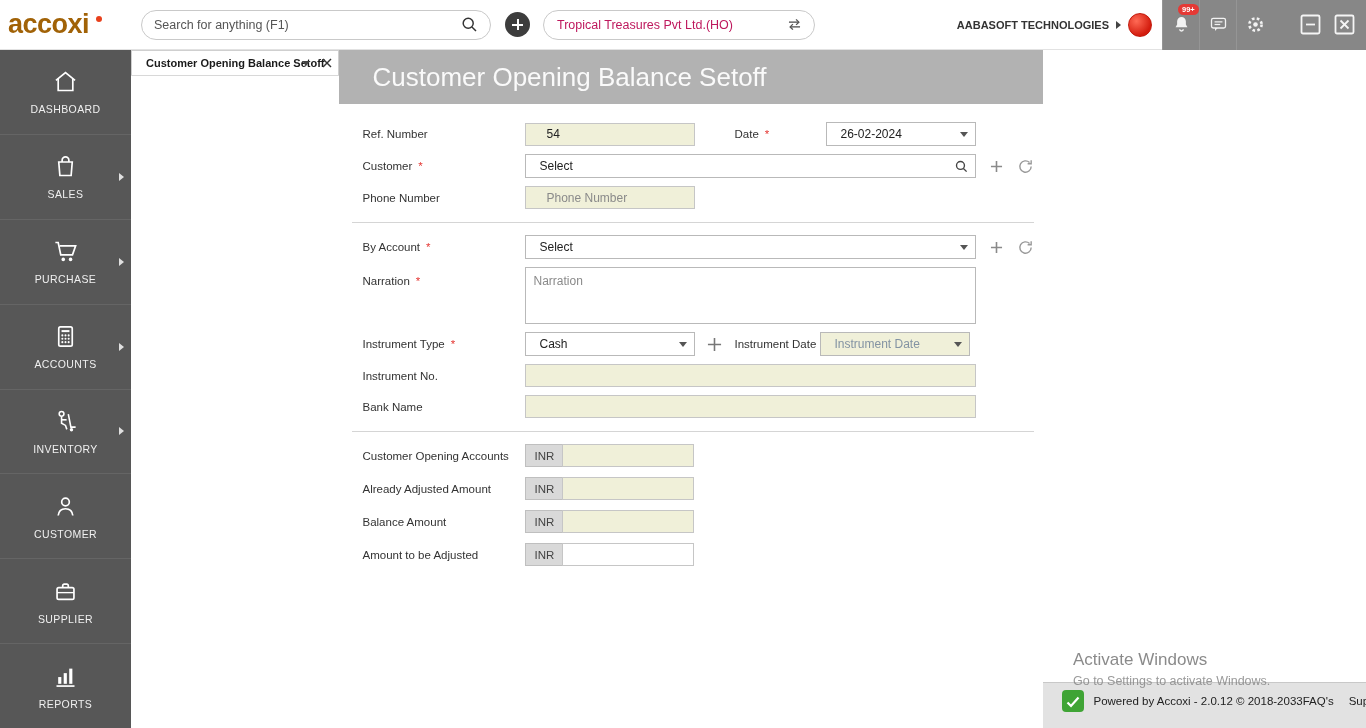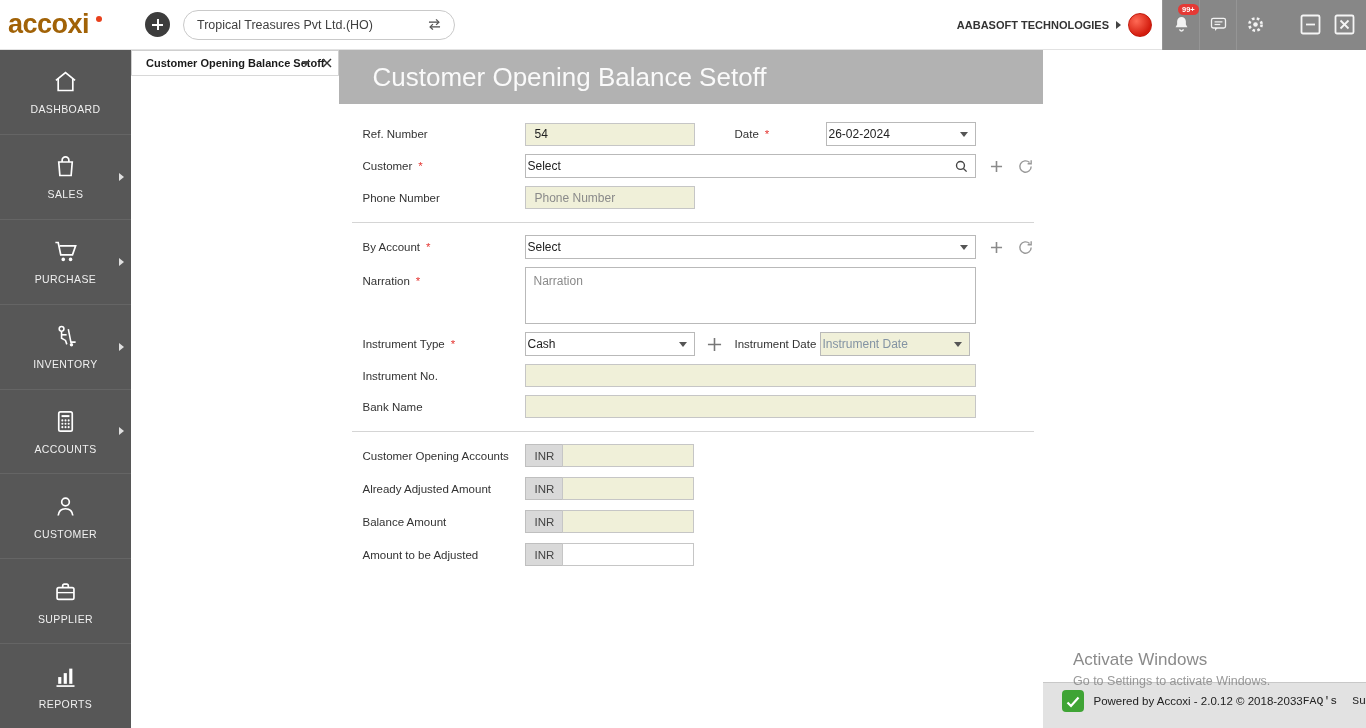--- a/index.html
+++ b/index.html
@@ -20,21 +20,21 @@
     background:transparent; color:#333; font-family:inherit; }
   .search-pill input::placeholder { color:#555; }
   .search-pill svg { margin-right:11px; flex:none; }
   .plus-btn { width:25px; height:25px; border-radius:50%; background:#3d3d3d; border:none;
     color:#fff; margin-left:14px; position:relative; cursor:pointer; flex:none; }
   .plus-btn::before, .plus-btn::after { content:""; position:absolute; background:#fff; }
   .plus-btn::before { width:11px; height:2px; left:7px; top:11.5px; }
   .plus-btn::after  { width:2px; height:11px; left:11.5px; top:7px; }
   .company-pill { width:272px; height:30px; border:1px solid #c9c9c9; border-radius:15px;
     display:flex; align-items:center; justify-content:space-between; margin-left:13px;
-    padding:0 10px 0 13px; font-size:12.5px; color:#404040; cursor:pointer; }
+    padding:0 10px 0 13px; font-size:12.5px; color:#be185d; cursor:pointer; }
   .org { margin-left:auto; display:flex; align-items:center; gap:7px; font-size:11px;
     font-weight:bold; color:#333; cursor:pointer; margin-right:10px; }
   .org-caret { width:0; height:0; border-left:5px solid #444;
     border-top:4px solid transparent; border-bottom:4px solid transparent; }
   .org-avatar { width:24px; height:24px; border-radius:50%;
     background:radial-gradient(circle at 34% 32%, #ff6a55, #d31c0e 70%); border:1px solid #c21a0d; }
   .icon-panel { width:204px; height:50px; flex:none; background:#878787; display:flex;
     align-items:center; }
   .tb-ic { width:37px; height:50px; display:flex; align-items:center; justify-content:center;
     position:relative; cursor:pointer; border-left:1px solid rgba(255,255,255,.12); }
@@ -78,27 +78,27 @@
   .page-title { height:54px; background:#b2b2b2; color:rgba(255,255,255,.93);
     font-size:26px; font-weight:300; display:flex; align-items:center; padding-left:33px; }
 
   
   .form { padding:18px 9px 0 13px; font-size:11.5px; color:#333; }
   .frow { display:flex; align-items:center; margin-bottom:8px; padding-left:10px; }
   .frow.top { align-items:flex-start; }
   .flabel { width:163px; flex:none; padding-top:0; }
   .frow.top .flabel { padding-top:8px; }
   .req { color:#e53935; margin-left:6px; font-size:11.5px; }
-  .inp { height:23px; border:1px solid #c6c6c6; font-size:12px; padding:0 8px;
+  .inp { height:23px; border:1px solid #c6c6c6; font-size:12px; padding:0 20px;
     color:#222; outline:none; font-family:inherit; background:#fff; }
   .tint { background:#f0f0d9; }
   .tint::placeholder { color:#8a8a8a; }
   .w-small { width:170px; } .w-full { width:451px; }
   .sel { position:relative; height:24px; border:1px solid #b9b9b9; background:#fff;
-    display:flex; align-items:center; font-size:12px; color:#222; padding:0 24px 0 1px;
+    display:flex; align-items:center; font-size:12px; color:#222; padding:0 24px 0 13px;
     cursor:pointer; }
   .sel.w-small { width:170px; } .sel.w-full { width:451px; } .sel.w-date { width:150px; }
   .sel .caret { position:absolute; right:7px; top:9px; width:0; height:0;
     border-top:5px solid #555; border-left:4px solid transparent; border-right:4px solid transparent; }
   .sel .mag { position:absolute; right:6px; top:4px; }
   .sel.tinted { background:#f0f0d9; color:#8393a3; }
   .dlabel { margin-left:39px; width:92px; flex:none; }
   .ilabel { margin-left:9px; width:86px; flex:none; }
   .act { margin-left:11px; display:flex; align-items:center; cursor:pointer; }
   textarea.narr { width:451px; height:57px; border:1px solid #b9b9b9; font-size:12px;
@@ -111,21 +111,21 @@
   .amt-row { margin-bottom:10px; }
 
   
   .footer { margin-top:auto; flex:none; height:46px; background:#e2e2e2;
     border-top:1px solid #c8c8c8; display:flex; align-items:center;
     padding:0 18px 10px 19px; position:relative; z-index:2; }
   .f-logo { width:22px; height:22px; margin-right:9px; flex:none; }
   .f-powered { font-size:11.5px; color:#222; }
   .f-links { margin-left:auto; display:flex; align-items:center; gap:15px;
     font-size:11.5px; color:#222; }
-  .f-links span { cursor:pointer;font-family:Liberation Mono, monospace; }
+  .f-links span { cursor:pointer; }
   .btn { height:24px; min-width:70px; background:#3fa435; border:1px solid #2e8d26;
     color:#fff; font-size:12px; display:flex; align-items:center; justify-content:center;
     padding:0 14px; cursor:pointer; font-family:inherit; }
   .btn.save { margin-left:38px; }
   .btn.exit { margin-left:18px; }
   .btn-label { display:block; }
   .btn-label::first-letter { text-decoration:underline; }
 
   
   .watermark { position:absolute; left:1073px; top:650px; z-index:6; pointer-events:none;
@@ -135,20 +135,27 @@
 </style>
 </head>
 <body>
 
 <div class="app">
 
   <header class="topbar">
     <div class="logo">
       <span>accoxi</span>
       <span class="logo-dot"></span>
+    </div>
+    <div class="search-pill">
+      <input placeholder="Search for anything (F1)" style="">
+      <svg width="19" height="19" viewBox="0 0 22 22">
+        <circle cx="9.5" cy="9.5" r="5.8" fill="none" stroke="#333" stroke-width="1.7"></circle>
+        <line x1="13.8" y1="13.8" x2="18.5" y2="18.5" stroke="#333" stroke-width="1.7"></line>
+      </svg>
     </div>
     <button class="plus-btn"></button>
     <div class="company-pill">
       <span>Tropical Treasures Pvt Ltd.(HO)</span>
       <svg width="19" height="19" viewBox="0 0 24 24">
         <path d="M5 9h12" fill="none" stroke="#555" stroke-width="1.7"></path>
         <path d="M14 5.5 17.5 9 14 12.5" fill="none" stroke="#555" stroke-width="1.7"></path>
         <path d="M19 15H7" fill="none" stroke="#555" stroke-width="1.7"></path>
         <path d="M10 11.5 6.5 15l3.5 3.5" fill="none" stroke="#555" stroke-width="1.7"></path>
       </svg>
@@ -220,44 +227,44 @@
         <svg viewBox="0 0 24 24">
           <path d="M3 4h2.5l2.3 11h10.4L21 7H7" fill="none" stroke="#fff" stroke-width="1.5"></path>
           <circle cx="10" cy="19" r="1.6" fill="#fff"></circle>
           <circle cx="16.5" cy="19" r="1.6" fill="#fff"></circle>
         </svg>
         <span>PURCHASE</span>
         <span class="side-arrow"></span>
       </div>
       <div class="side-item">
         <svg viewBox="0 0 24 24">
-          <circle cx="8.5" cy="5.2" r="2.1" fill="none" stroke="#fff" stroke-width="1.4"></circle>
-          <path d="M8.5 8v5.5l3.5 2 1.2 3.5" fill="none" stroke="#fff" stroke-width="1.4"></path>
-          <path d="M8.5 10.5h4.5" fill="none" stroke="#fff" stroke-width="1.4"></path>
-          <path d="M14.5 5.5 16.8 17H21" fill="none" stroke="#fff" stroke-width="1.4"></path>
-          <circle cx="17.3" cy="19.3" r="1.5" fill="#fff"></circle>
-        </svg>
-        <span>INVENTORY</span>
-        <span class="side-arrow"></span>
-      </div>
-      <div class="side-item">
-        <svg viewBox="0 0 24 24">
           <rect x="6" y="3.5" width="12" height="17" rx="1.5" fill="none" stroke="#fff" stroke-width="1.5"></rect>
           <line x1="8.5" y1="7.2" x2="15.5" y2="7.2" stroke="#fff" stroke-width="1.8"></line>
           <circle cx="9.2" cy="11" r=".9" fill="#fff"></circle>
             <circle cx="12" cy="11" r=".9" fill="#fff"></circle>
             <circle cx="14.8" cy="11" r=".9" fill="#fff"></circle>
           <circle cx="9.2" cy="14" r=".9" fill="#fff"></circle>
             <circle cx="12" cy="14" r=".9" fill="#fff"></circle>
             <circle cx="14.8" cy="14" r=".9" fill="#fff"></circle>
           <circle cx="9.2" cy="17" r=".9" fill="#fff"></circle>
             <circle cx="12" cy="17" r=".9" fill="#fff"></circle>
             <circle cx="14.8" cy="17" r=".9" fill="#fff"></circle>
         </svg>
         <span>ACCOUNTS</span>
+        <span class="side-arrow"></span>
+      </div>
+      <div class="side-item">
+        <svg viewBox="0 0 24 24">
+          <circle cx="8.5" cy="5.2" r="2.1" fill="none" stroke="#fff" stroke-width="1.4"></circle>
+          <path d="M8.5 8v5.5l3.5 2 1.2 3.5" fill="none" stroke="#fff" stroke-width="1.4"></path>
+          <path d="M8.5 10.5h4.5" fill="none" stroke="#fff" stroke-width="1.4"></path>
+          <path d="M14.5 5.5 16.8 17H21" fill="none" stroke="#fff" stroke-width="1.4"></path>
+          <circle cx="17.3" cy="19.3" r="1.5" fill="#fff"></circle>
+        </svg>
+        <span>INVENTORY</span>
         <span class="side-arrow"></span>
       </div>
       <div class="side-item">
         <svg viewBox="0 0 24 24">
           <circle cx="12" cy="8" r="3.4" fill="none" stroke="#fff" stroke-width="1.5"></circle>
           <path d="M5.5 20c.5-4 3-6 6.5-6s6 2 6.5 6" fill="none" stroke="#fff" stroke-width="1.5"></path>
         </svg>
         <span>CUSTOMER</span>
       </div>
       <div class="side-item">

